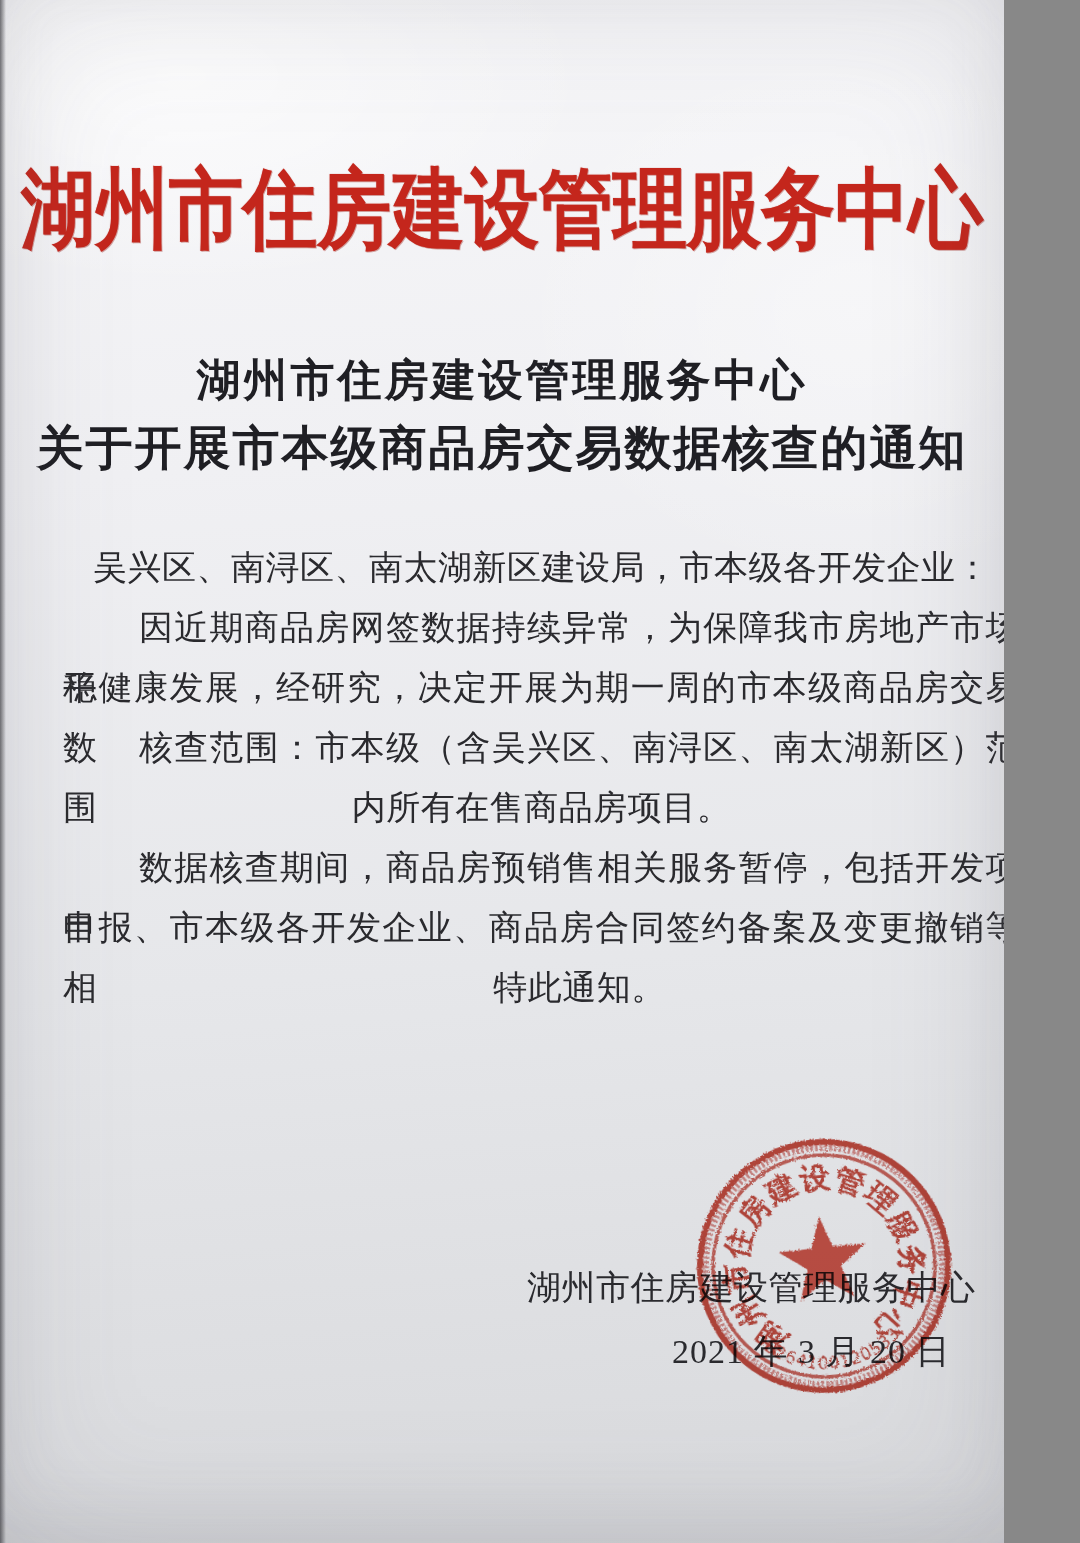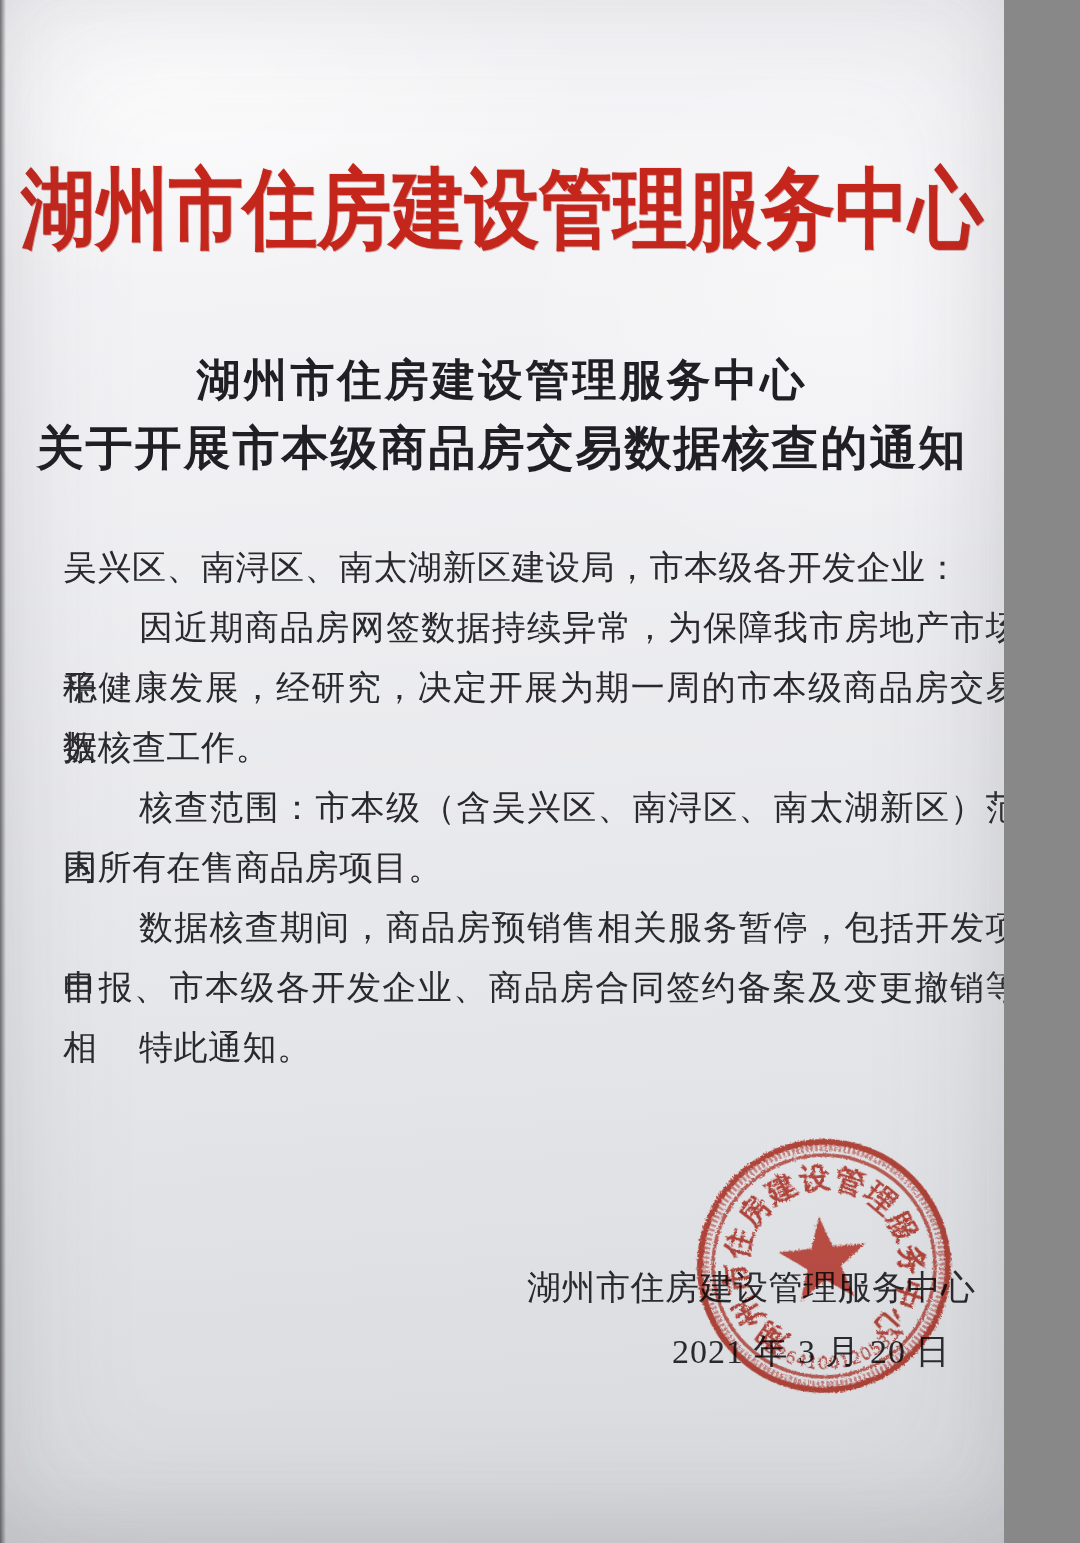--- a/index.html
+++ b/index.html
@@ -70,20 +70,21 @@
     left: 63px; top: 538px;
     width: 957px;
     font-size: 34px;
     color: #2a2a2e;
   }
   .bodyline {
     height: 60px;
     line-height: 60px;
     white-space: nowrap;
     letter-spacing: .5px;
+    text-align: center;
   }
   .bodyline.indent { padding-left: 76px; }
   .bodyline.fill {
     white-space: normal;
     text-align: justify;
     text-align-last: justify;
   }
   .bodyline.fill.indent { padding-left: 0; text-indent: 76px; }
 
   .signature {
@@ -139,21 +140,20 @@
 
   <div class="doc-title">
     <div class="t1">湖州市住房建设管理服务中心</div>
     <div class="t2">关于开展市本级商品房交易数据核查的通知</div>
   </div>
 
   <div class="doc-body">
       <div class="bodyline">吴兴区、南浔区、南太湖新区建设局，市本级各开发企业：</div>
       <div class="bodyline indent fill">因近期商品房网签数据持续异常，为保障我市房地产市场平</div>
       <div class="bodyline fill">稳健康发展，经研究，决定开展为期一周的市本级商品房交易数</div>
-      <div class="bodyline">据核查工作。</div>
       <div class="bodyline indent fill">核查范围：市本级（含吴兴区、南浔区、南太湖新区）范围</div>
       <div class="bodyline">内所有在售商品房项目。</div>
       <div class="bodyline indent fill">数据核查期间，商品房预销售相关服务暂停，包括开发项目</div>
       <div class="bodyline fill">申报、市本级各开发企业、商品房合同签约备案及变更撤销等相</div>
       <div class="bodyline indent">特此通知。</div>
     </div>
 
   <div class="signature">湖州市住房建设管理服务中心</div>
 
   <div class="doc-date">2021 年 3 月 20 日</div>

